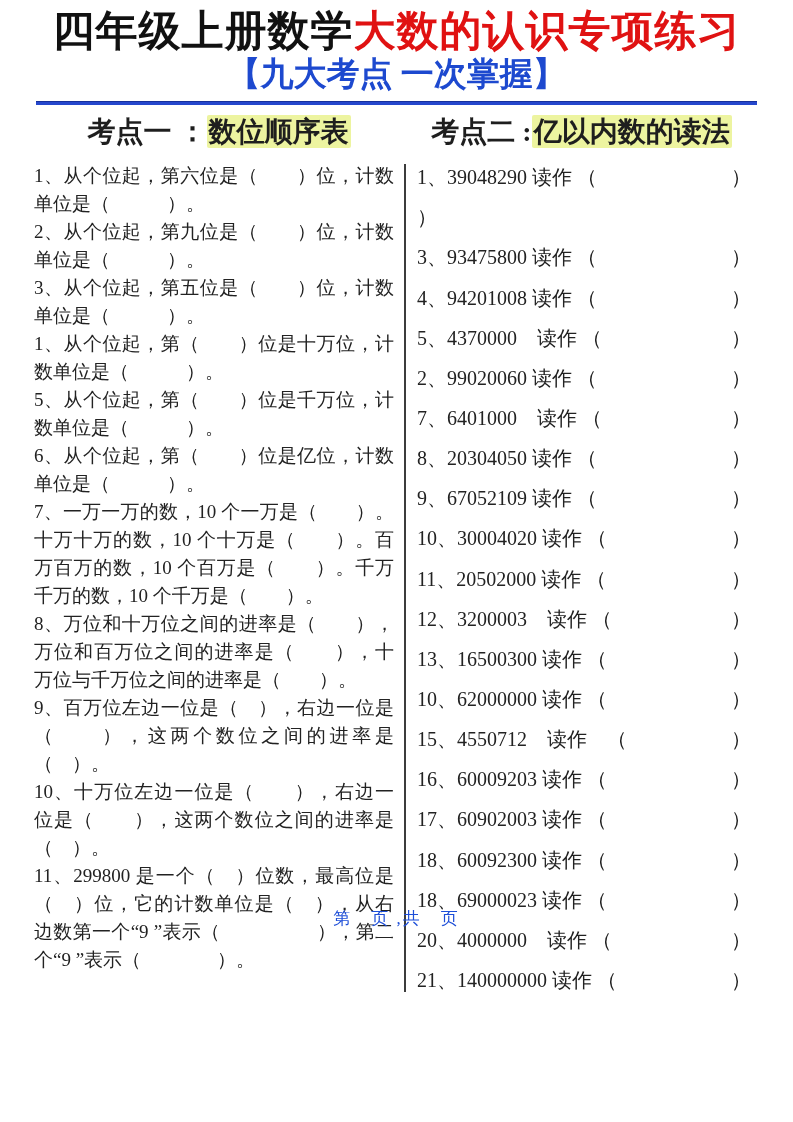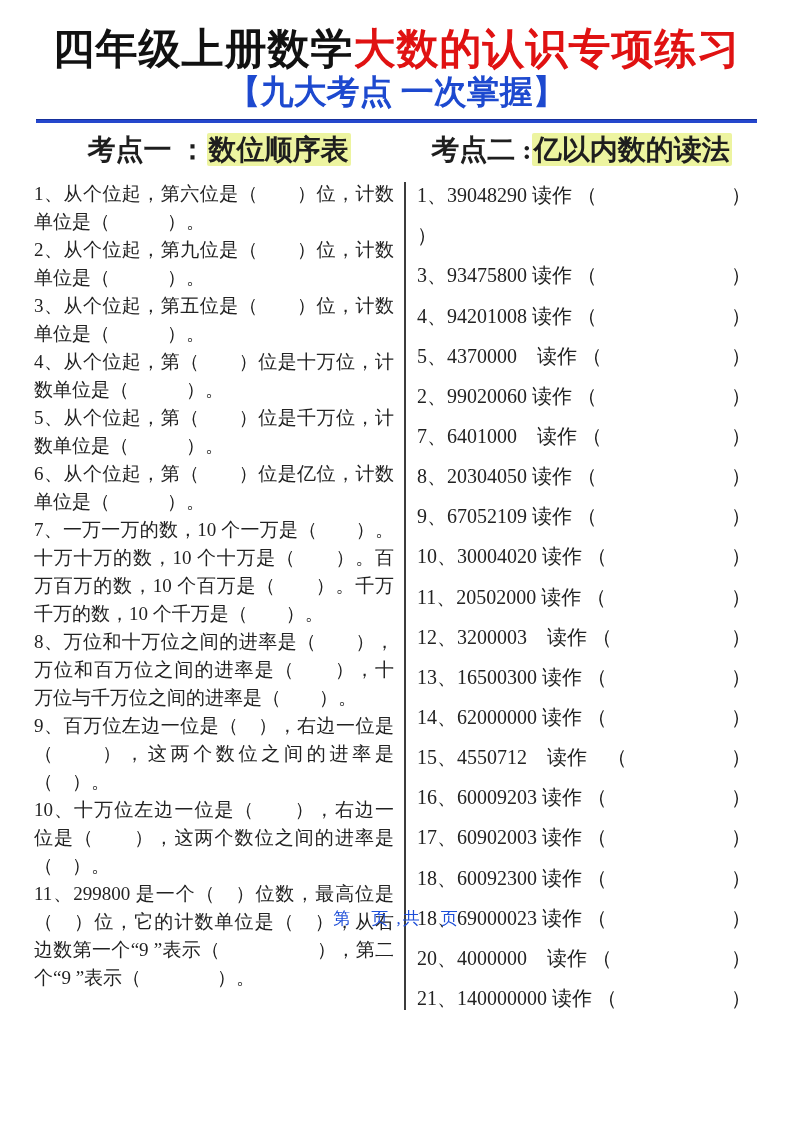--- a/index.html
+++ b/index.html
@@ -6,21 +6,21 @@
   html, body { background: #ffffff; }
   body {
     width: 793px; height: 1122px;
     font-family: "Liberation Serif", serif;
     color: #1e1e1e;
     position: relative;
     overflow: hidden;
   }
   .page {
     width: 793px; height: 952px;
-    padding: 26px 34px 0 34px;
+    padding: 8px 34px 0 34px;
     position: relative;
   }
 
   
   .title-line {
     text-align: center;
     font-size: 42px;
     font-weight: 900;
     letter-spacing: 1px;
     white-space: nowrap;
@@ -128,21 +128,21 @@
       <span>考点二 :</span><span class="hl">亿以内数的读法</span>
     </div>
   </div>
 
   <div class="cols">
 
     <div class="col-left">
       <p>1、从个位起，第六位是（　　）位，计数单位是（　　　）。</p>
       <p>2、从个位起，第九位是（　　）位，计数单位是（　　　）。</p>
       <p>3、从个位起，第五位是（　　）位，计数单位是（　　　）。</p>
-      <p>4、从个位起，第（　　）位是十万位，计数单位是（　　　）。</p>
+      <p>1、从个位起，第（　　）位是十万位，计数单位是（　　　）。</p>
       <p>5、从个位起，第（　　）位是千万位，计数单位是（　　　）。</p>
       <p>6、从个位起，第（　　）位是亿位，计数单位是（　　　）。</p>
       <p>7、一万一万的数，10 个一万是（　　）。十万十万的数，10 个十万是（　　）。百万百万的数，10 个百万是（　　）。千万千万的数，10 个千万是（　　）。</p>
       <p>8、万位和十万位之间的进率是（　　），万位和百万位之间的进率是（　　），十万位与千万位之间的进率是（　　）。</p>
       <p>9、百万位左边一位是（　），右边一位是（　　），这两个数位之间的进率是（　）。</p>
       <p>10、十万位左边一位是（　　），右边一位是（　　），这两个数位之间的进率是（　）。</p>
       <p>11、299800 是一个（　）位数，最高位是（　）位，它的计数单位是（　），从右边数第一个“9 ”表示（　　　　　），第二个“9 ”表示（　　　　）。</p>
     </div>
 
     <div class="v-divider"></div>
@@ -193,21 +193,21 @@
         </div>
       <div class="read-row">
           <span>12、3200003　读作 （</span>
           <span class="close-paren">）</span>
         </div>
       <div class="read-row">
           <span>13、16500300 读作 （</span>
           <span class="close-paren">）</span>
         </div>
       <div class="read-row">
-          <span>14、62000000 读作 （</span>
+          <span>10、62000000 读作 （</span>
           <span class="close-paren">）</span>
         </div>
       <div class="read-row">
           <span>15、4550712　读作　（</span>
           <span class="close-paren">）</span>
         </div>
       <div class="read-row">
           <span>16、60009203 读作 （</span>
           <span class="close-paren">）</span>
         </div>

